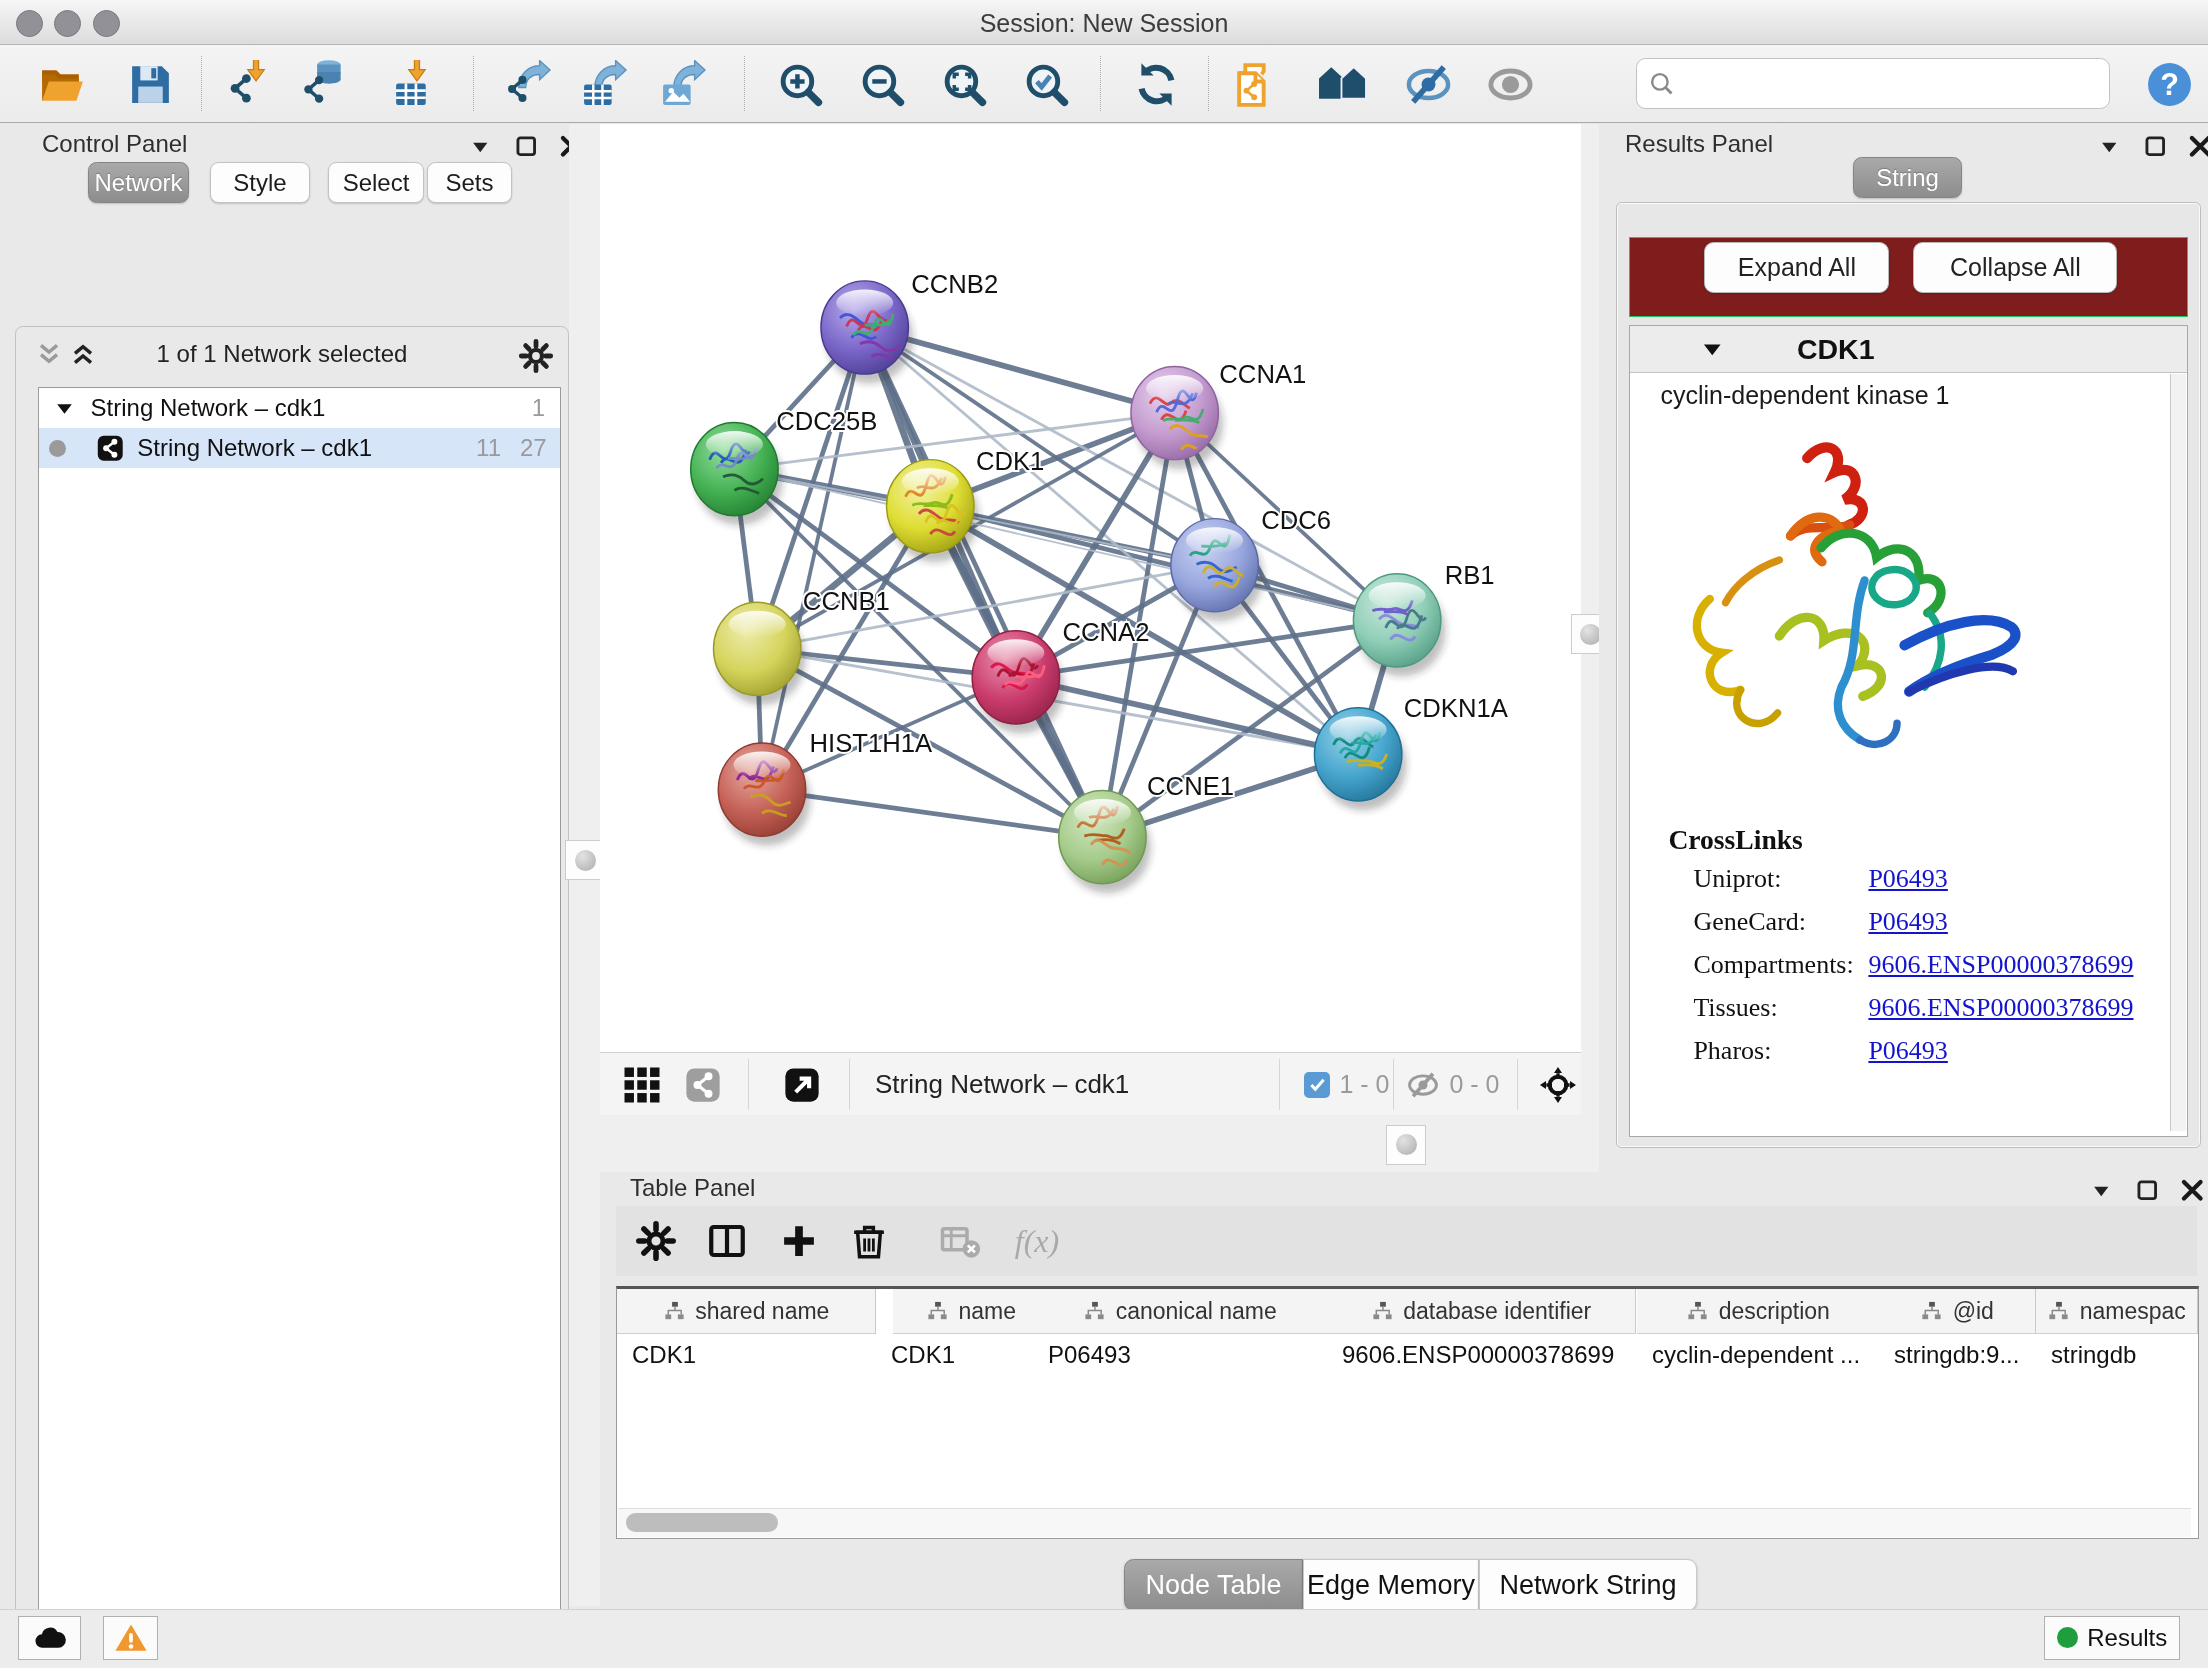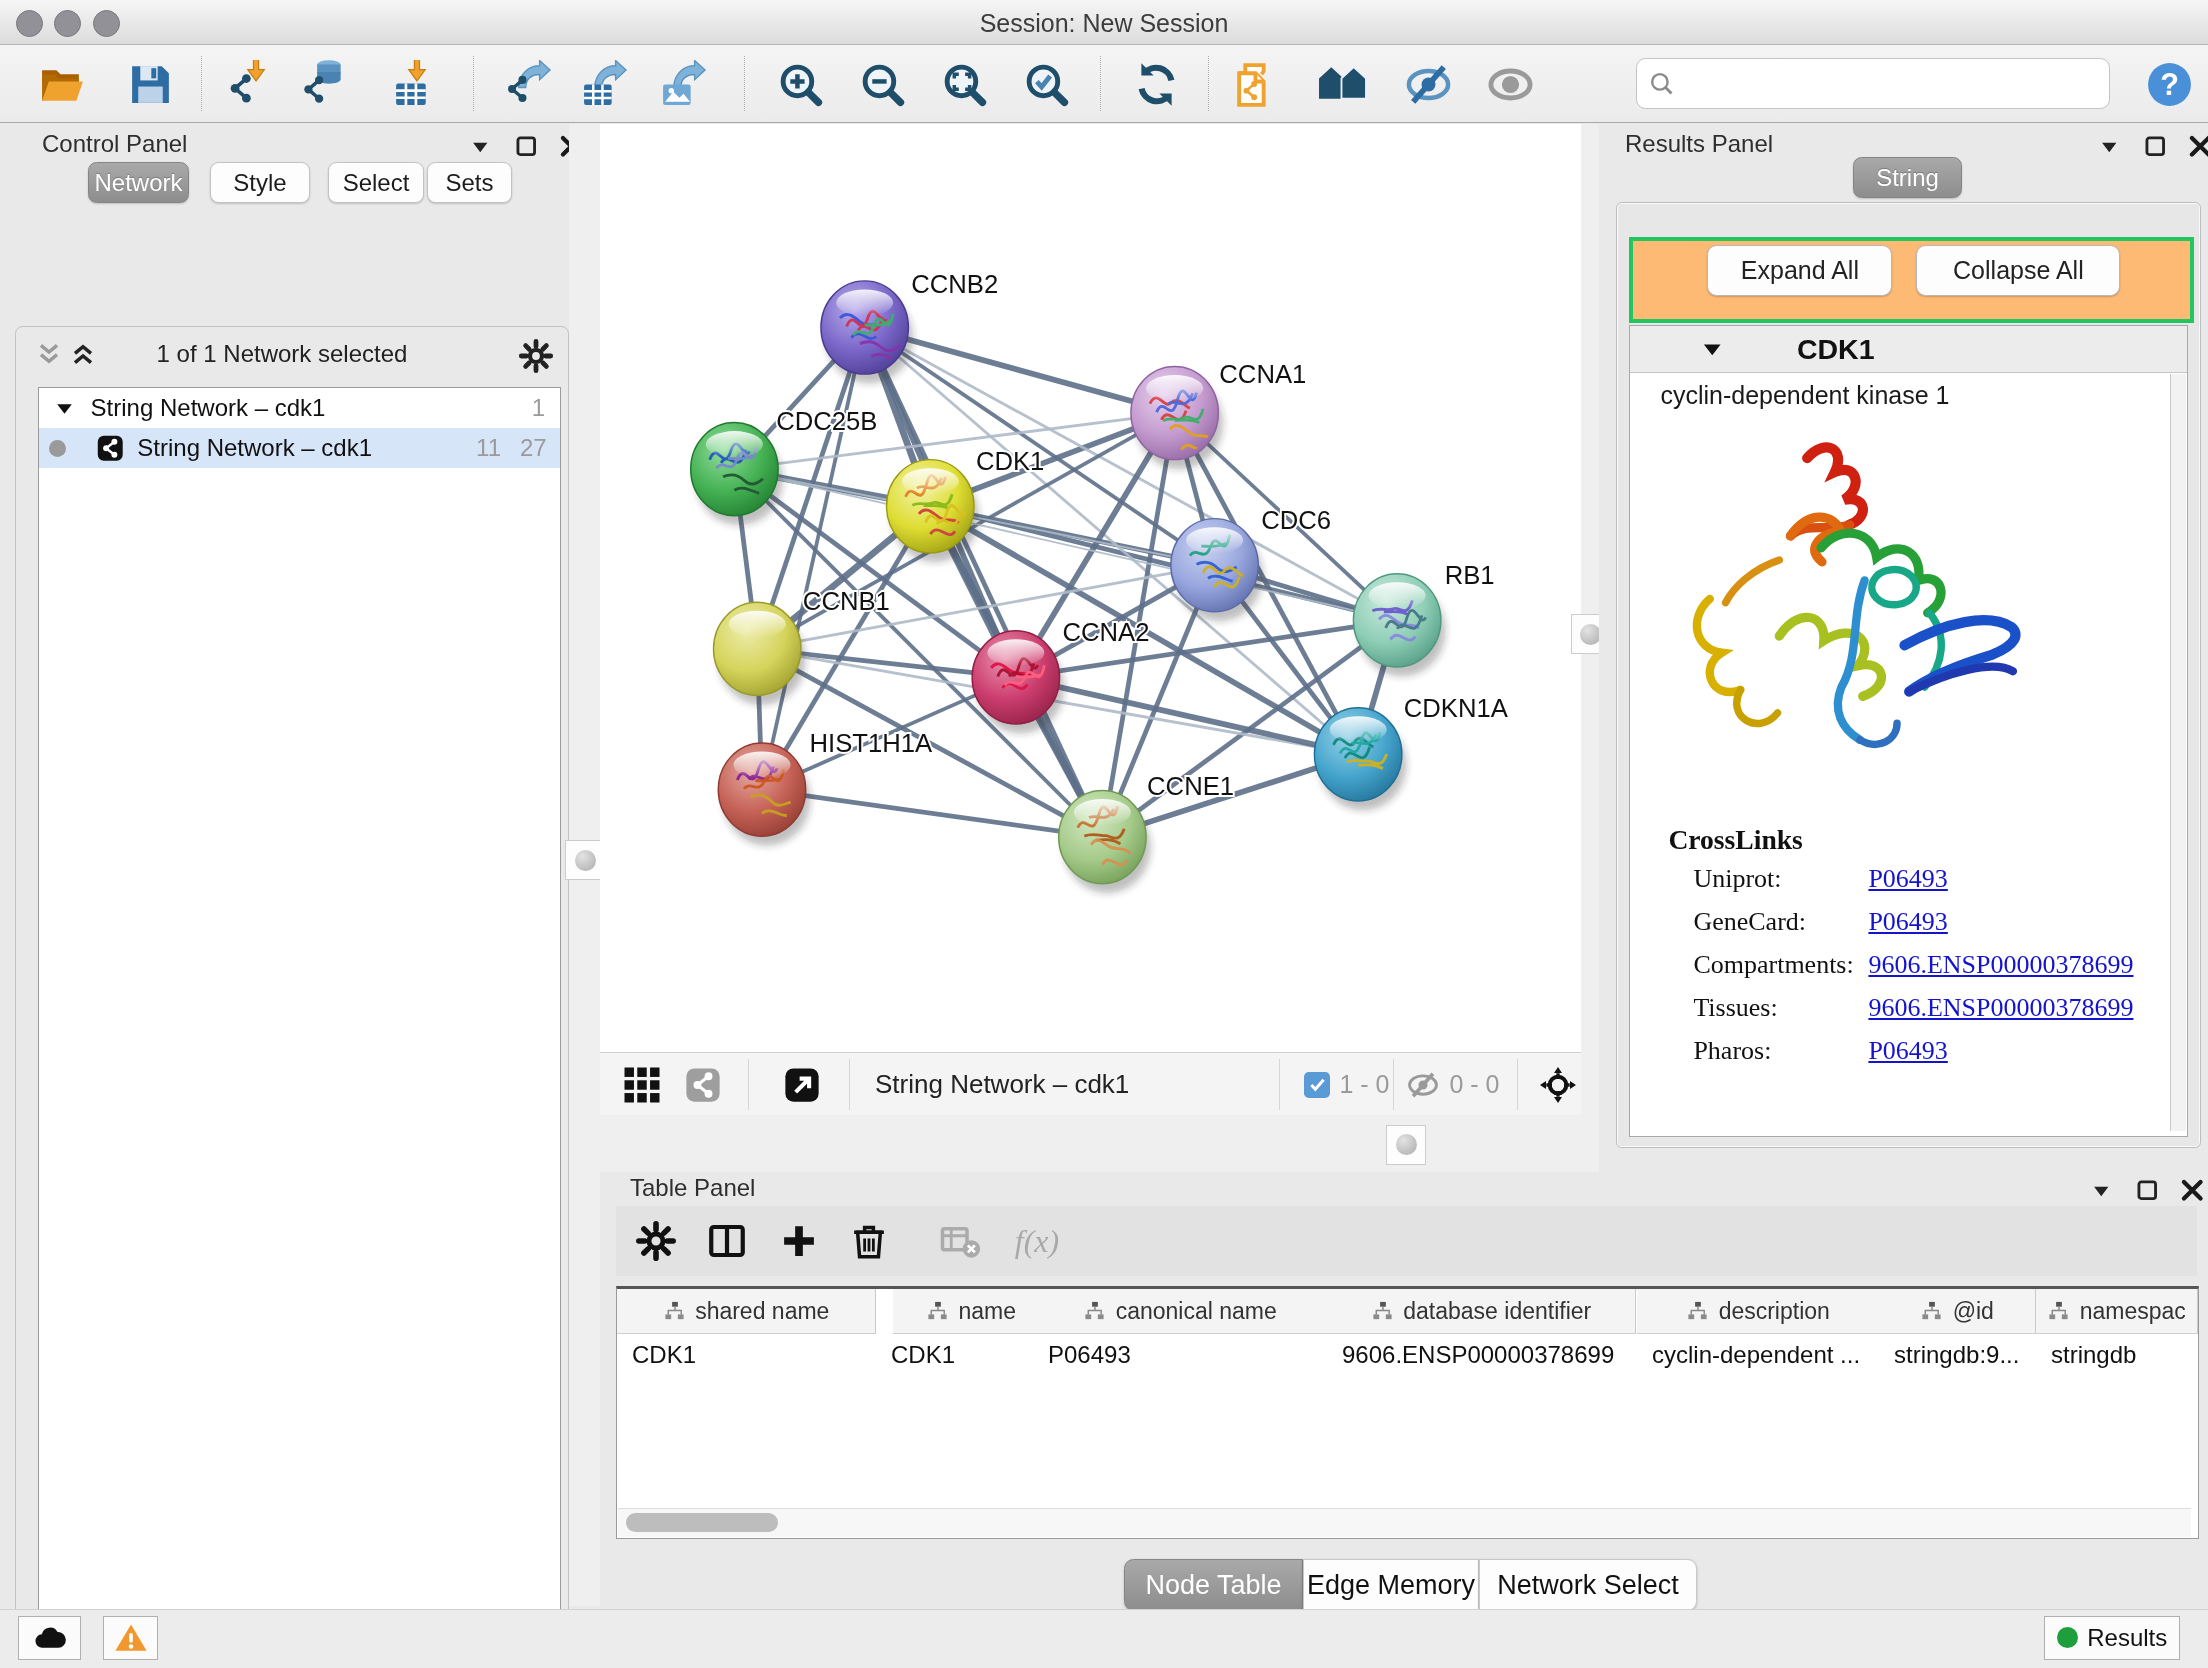--- a/index.html
+++ b/index.html
@@ -48,21 +48,21 @@
   .checkbox{width:26px;height:26px;background:#5b9bd5;border-radius:4.8px;display:flex;align-items:center;justify-content:center;}
   
   .vsplit{background:#efefef;}
   .handle{position:absolute;width:38px;height:38px;background:#fdfdfd;border:1px solid #cccccc;
     display:flex;align-items:center;justify-content:center;}
   .handle i{width:21px;height:21px;border-radius:50%;background:radial-gradient(circle at 35% 30%,#e3e3e3,#ababab);display:block;}
   
   #results-panel{left:1599px;top:124px;width:610px;height:1048px;background:#e9e9e9;}
   #rp-box{position:absolute;left:17px;top:78px;width:583px;height:944px;background:#e7e7e7;
     border:1px solid #bdbdbd;border-radius:5.7px;box-shadow:inset 0 0 0 1px #fafafa;}
-  #rp-expandbox{position:absolute;left:12.4px;top:34px;width:557px;height:78px;border:4px solid #22c55e;background:#fdba74;}
+  #rp-expandbox{position:absolute;left:12.4px;top:34px;width:557px;height:78px;border:1px solid #22c55e;background:#7f1d1d;}
   .rp-btn{position:absolute;top:3.8px;height:49px;background:#fdfdfd;border:1px solid #b8b8b8;border-radius:9.5px;
     font-size:25px;display:flex;align-items:center;justify-content:center;box-shadow:0 1px 1.9px rgba(0,0,0,.2);}
   #rp-section{position:absolute;left:12.4px;top:122px;width:557px;height:810px;border:1px solid #a8a8a8;background:#fff;}
   #rp-sec-head{position:absolute;left:0;top:0;width:100%;height:46px;background:#ececec;border-bottom:1px solid #c4c4c4;
     display:flex;align-items:center;}
   #rp-name{font-size:28.5px;font-weight:bold;color:#111;}
   #rp-desc{position:absolute;left:30px;top:55px;font-size:25px;color:#1a1a1a;}
   #rp-scroll{position:absolute;right:1.9px;top:48px;width:15px;height:757px;background:#f2f2f2;border-left:1px solid #c8c8c8;}
   .serif{font-family:"Liberation Serif","DejaVu Serif",serif;}
   #crosslinks-head{position:absolute;left:38px;top:498px;font-size:27.6px;font-weight:bold;color:#111;}
@@ -898,21 +898,21 @@
         <div class="td" style="left:1020px;width:226px">cyclin-dependent ...</div>
         <div class="td" style="left:1262px;width:141px">stringdb:9...</div>
         <div class="td" style="left:1419px;width:146px">stringdb</div>
         <div id="tp-hscroll">
           <div id="tp-thumb"></div>
         </div>
       </div>
     <div id="tp-tabs">
         <div class="tp-tab first sel" style="width: 177px;">Node Table</div>
         <div class="tp-tab" style="width: 174px;">Edge Memory</div>
-        <div class="tp-tab last" style="width: 216px;">Network Select</div>
+        <div class="tp-tab last" style="width: 216px;">Network String</div>
       </div>
   </div>
 
   <div id="statusbar" class="abs">
     <div class="sbtn" style="left:18px;width:61px">
       <svg viewBox="0 0 24 24" width="36" height="36">
           <path d="M7 18.5a4.5 4.5 0 01-.4-9A5.6 5.6 0 0117 8a4.2 4.2 0 01.6 10.5z" fill="#111"></path>
         </svg>
     </div>
     <div class="sbtn" style="left:103px;width:53px">

